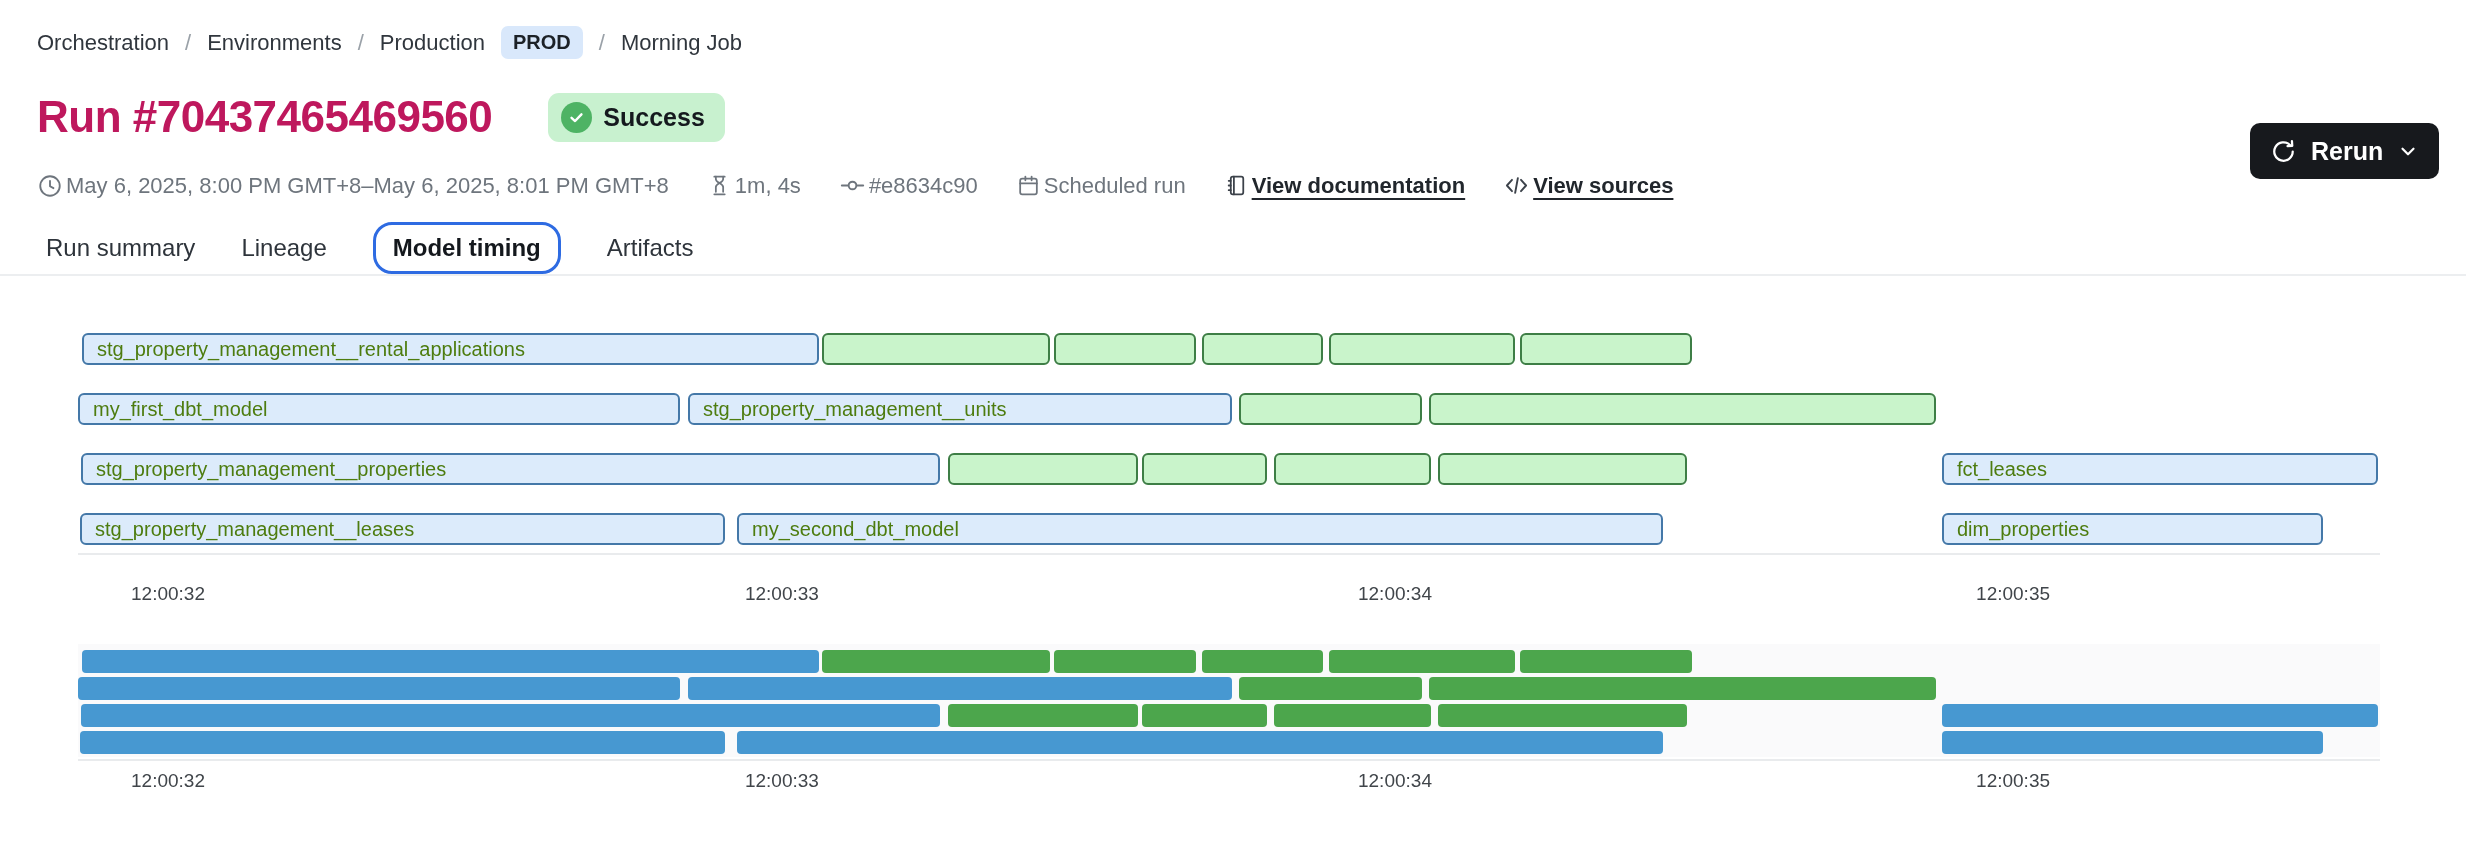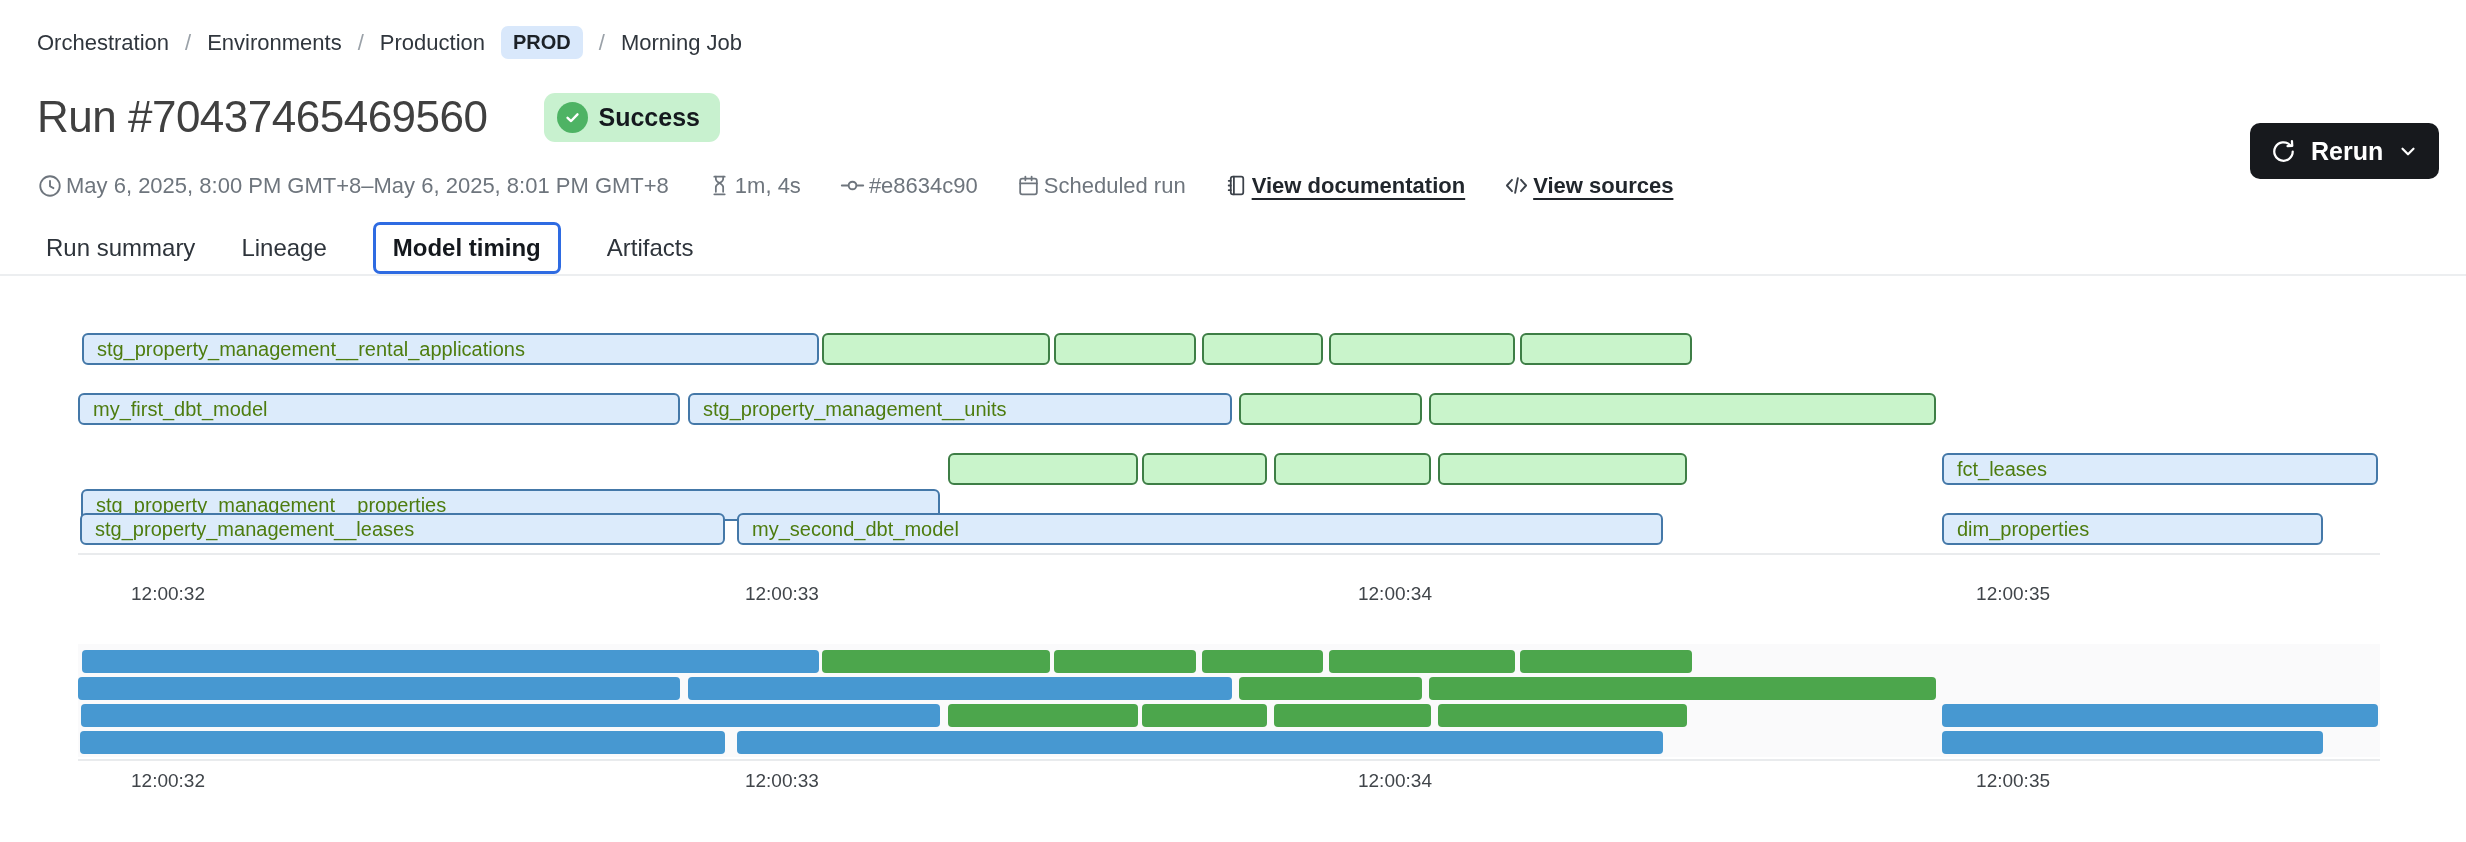--- a/index.html
+++ b/index.html
@@ -7,39 +7,39 @@
   .page { position:absolute; inset:0; width:2466px; height:842px; background:#fff; }
 
   
   .breadcrumb { position:absolute; left:37px; top:26px; display:flex; align-items:center; gap:16px; font-size:22px; color:#30363d; }
   .crumb { cursor:pointer; }
   .crumb-sep { color:#9aa1a8; }
   .env-badge { background:#d9e8fb; color:#1c2127; font-weight:700; font-size:20px; padding:5px 12px; border-radius:7px; }
 
   
   .title-row { position:absolute; left:37px; top:92px; display:flex; align-items:center; gap:30px; }
-  .run-title { font-size:44px; font-weight:400; letter-spacing:-0.5px; color:#404040; }
+  .run-title { font-size:44px; font-weight:700; letter-spacing:-0.5px; color:#be185d; }
   .status-badge { display:inline-flex; align-items:center; gap:11px; background:#c8f1cf; border-radius:11px; padding:9px 20px 9px 13px; font-size:25px; font-weight:600; color:#15191e;margin-left:26px; }
   .status-dot { width:31px; height:31px; border-radius:50%; background:#4eb364; display:flex; align-items:center; justify-content:center; }
   .status-dot svg { width:17px; height:17px; }
 
   
   .rerun-btn { position:absolute; left:2250px; top:123px; height:56px; background:#17191d; color:#fff; border:none; border-radius:10px; display:flex; align-items:center; gap:14px; padding:0 20px; font-size:25px; font-weight:600; font-family:inherit; cursor:pointer; }
   .rerun-btn svg { display:block; }
 
   
   .meta-row { position:absolute; left:37px; top:172px; display:flex; align-items:center; gap:38px; font-size:22px; color:#6e757d; white-space:nowrap; }
   .meta-item { display:flex; align-items:center; gap:3px; }
   .meta-item svg { display:block; flex:none; }
   .meta-link { color:#21262c; font-weight:700; text-decoration:underline; text-underline-offset:5px; text-decoration-thickness:2px; cursor:pointer; }
 
   
   .tabs { position:absolute; left:46px; top:222px; display:flex; align-items:center; gap:46px; font-size:24px; color:#2e343b; font-weight:500; }
   .tab { cursor:pointer; padding:10px 0; }
-  .tab.active { border:3px solid #2e6be2; border-radius:7px; padding:9px 17px; color:#14181d; font-weight:600; background:#fff; }
+  .tab.active { border:3px solid #2e6be2; border-radius:19px; padding:9px 17px; color:#14181d; font-weight:600; background:#fff; }
   .tabs-divider { position:absolute; left:0; top:274px; width:2466px; height:2px; background:#eceef0; }
 
   
   .chart-area { position:absolute; left:78px; width:2302px; }
   #gantt-main { top:333px; height:215px; }
   .g-row { position:absolute; left:0; width:100%; height:32px; }
   .g-bar { position:absolute; top:0; height:32px; border-radius:6px; border:2px solid; display:flex; align-items:center; padding-left:13px; font-size:20px; color:#4d7c0f; overflow:hidden; white-space:nowrap; cursor:pointer; }
   .divider-line { position:absolute; left:78px; width:2302px; height:2px; background:#e9ebed; }
   #divider-main { top:553px; }
   #divider-mini { top:759px; }
@@ -169,21 +169,21 @@
         <div class="g-bar" title="my_first_dbt_model" style="left: 0%; width: 26.15%; background: rgb(220, 235, 251); border-color: rgb(68, 120, 168);">
           <span>my_first_dbt_model</span>
         </div>
         <div class="g-bar" title="stg_property_management__units" style="left: 26.5%; width: 23.63%; background: rgb(220, 235, 251); border-color: rgb(68, 120, 168);">
           <span>stg_property_management__units</span>
         </div>
         <div class="g-bar" style="left: 50.43%; width: 7.95%; background: rgb(201, 244, 203); border-color: rgb(62, 126, 70);"></div>
         <div class="g-bar" style="left: 58.69%; width: 22.02%; background: rgb(201, 244, 203); border-color: rgb(62, 126, 70);"></div>
       </div>
       <div class="g-row" style="top: 120px;">
-        <div class="g-bar" title="stg_property_management__properties" style="left: 0.13%; width: 37.32%; background: rgb(220, 235, 251); border-color: rgb(68, 120, 168); margin-top: 36px;">
+        <div class="g-bar" title="stg_property_management__properties" style="left: 0.13%; width: 37.32%; background: rgb(220, 235, 251); border-color: rgb(68, 120, 168);">
           <span>stg_property_management__properties</span>
         </div>
         <div class="g-bar" style="left: 37.79%; width: 8.25%; background: rgb(201, 244, 203); border-color: rgb(62, 126, 70);"></div>
         <div class="g-bar" style="left: 46.22%; width: 5.43%; background: rgb(201, 244, 203); border-color: rgb(62, 126, 70);"></div>
         <div class="g-bar" style="left: 51.95%; width: 6.82%; background: rgb(201, 244, 203); border-color: rgb(62, 126, 70);"></div>
         <div class="g-bar" style="left: 59.08%; width: 10.82%; background: rgb(201, 244, 203); border-color: rgb(62, 126, 70);"></div>
         <div class="g-bar" title="fct_leases" style="left: 80.97%; width: 18.94%; background: rgb(220, 235, 251); border-color: rgb(68, 120, 168);">
           <span>fct_leases</span>
         </div>
       </div>

